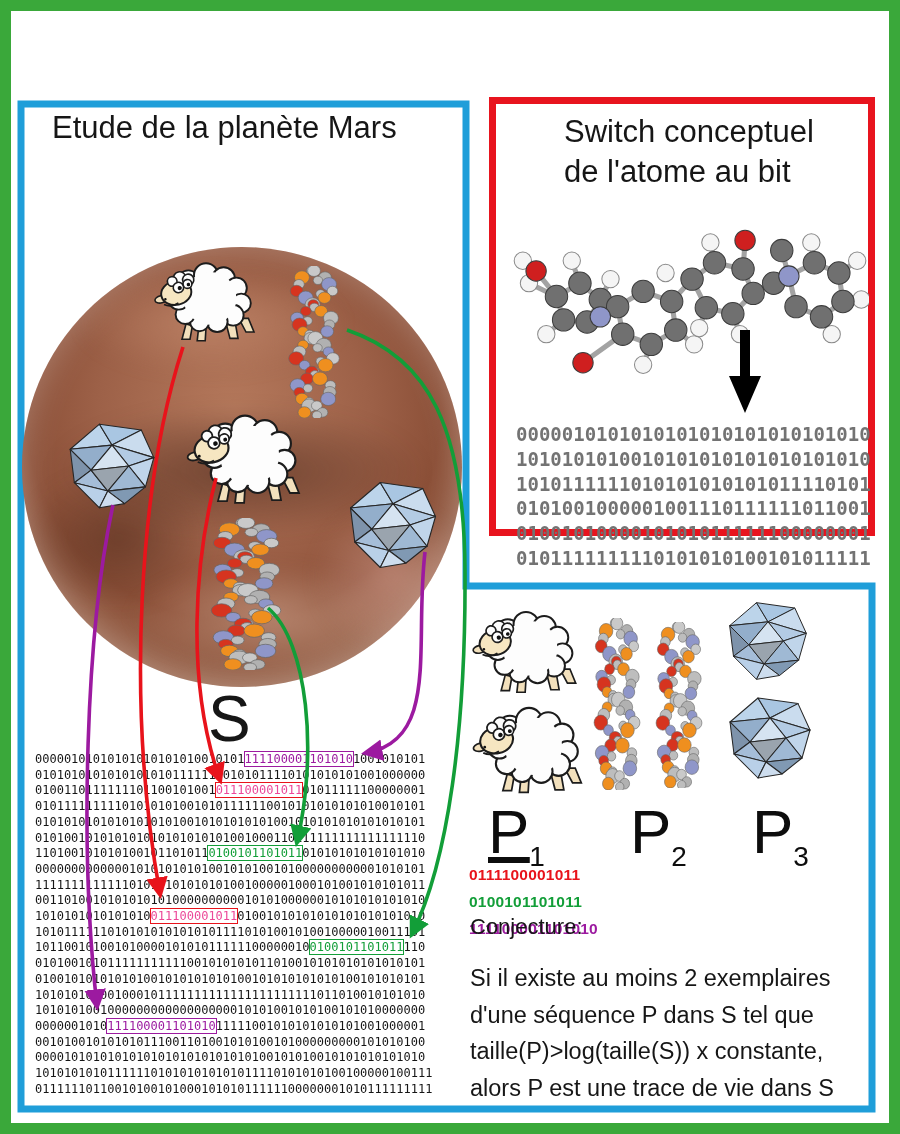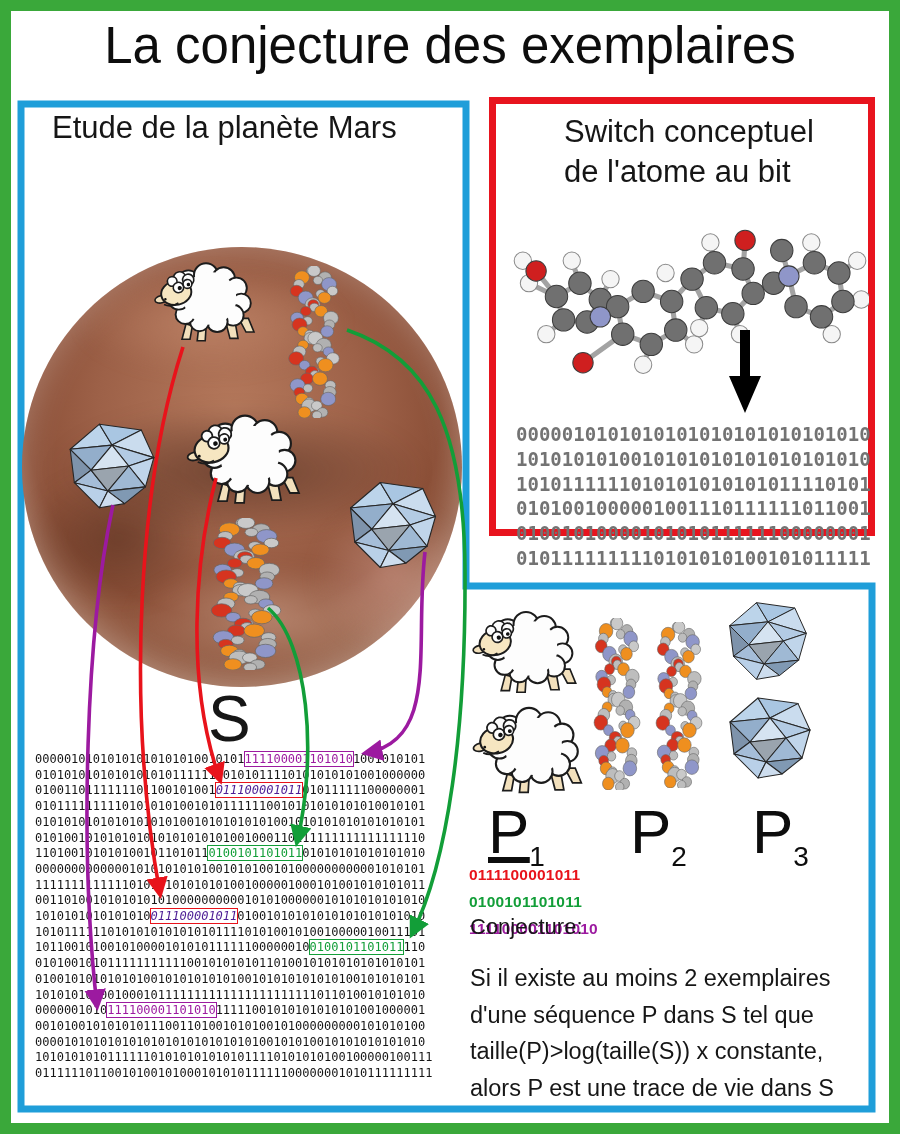--- a/index.html
+++ b/index.html
@@ -20,21 +20,21 @@
   .b3{left:12%;top:5%;width:62%;height:24%;background:radial-gradient(ellipse,rgba(205,147,118,.55),rgba(205,147,118,0) 70%);}
   .b4{left:24%;top:72%;width:64%;height:24%;background:radial-gradient(ellipse,rgba(226,188,166,.5),rgba(226,188,166,0) 70%);}
   .b5{left:66%;top:58%;width:36%;height:34%;background:radial-gradient(ellipse,rgba(236,186,176,.45),rgba(236,186,176,0) 70%);}
   .art{position:absolute;z-index:3;}
   .art svg{display:block;width:100%;height:100%;}
   .s-label{position:absolute;left:208px;top:682px;font-size:64px;z-index:4;}
   .s-block{position:absolute;left:35px;top:752px;z-index:4;
         font-family:"DejaVu Sans Mono",monospace;font-size:12px;line-height:15.7px;
         letter-spacing:0;color:#151515;white-space:nowrap;}
   .sq{outline:1.6px solid #000;outline-offset:0px;}
-  .sq-red{color:#4c1d95;outline-color:#e8131b;font-style:italic;}
+  .sq-red{color:#ec4899;outline-color:#e8131b;}
   .sq-green{color:#129e38;outline-color:#129e38;}
   .sq-purple{color:#9c1aa0;outline-color:#9c1aa0;}
   .arrows{position:absolute;left:0;top:0;z-index:5;pointer-events:none;}
   .ar{fill:none;stroke-width:3.6px;}
   .ar.red{stroke:#e8131b;}
   .ar.green{stroke:#129e38;}
   .ar.purple{stroke:#9c1aa0;}
   
   .red-box{position:absolute;left:489px;top:97px;width:386px;height:439px;box-sizing:border-box;
         border:7px solid #e8141e;z-index:2;background:#fff;}
@@ -56,21 +56,20 @@
   .conjecture{position:absolute;left:470px;top:914px;width:400px;z-index:3;}
   .conj-heading{font-size:22px;margin-bottom:20px;}
   .conj-line{font-size:23.5px;line-height:36.5px;}
 </style>
 </head>
 <body>
 
 <div class="page">
   <div class="green-frame"></div>
 
-  <div class="main-title">La conjecture des exemplaires</div>
 
   <svg class="frame-svg" width="900" height="1134">
     <path d="M21 104 H466 V586 H872 V1109 H21 Z" fill="none" stroke="#1f9ed9" stroke-width="7" stroke-linejoin="miter"></path>
   </svg>
 
   <div class="etude-title">Etude de la planète Mars</div>
 
   <div class="mars">
     <div class="blotch b3"></div>
     <div class="blotch b1"></div>
@@ -321,20 +320,21 @@
       <div class="s-row"><span>110100101010100101101011</span><span class="sq sq-green">0100101101011</span><span>01010101010101010</span></div>
       <div class="s-row">000000000000010101010101001010100101000000000001010101</div>
       <div class="s-row">111111111111101010101010101001000001000101001010101011</div>
       <div class="s-row">001101001010101010100000000001010100000010101010101010</div>
       <div class="s-row"><span>1010101010101010</span><span class="sq sq-red">011100001011</span><span>01001010101010101010101010</span></div>
       <div class="s-row">101011111101010101010101011110101001010010000010011101</div>
       <div class="s-row"><span>10110010100101000010101011111100000010</span><span class="sq sq-green">0100101101011</span><span>110</span></div>
       <div class="s-row">010100101011111111111001010101011010010101010101010101</div>
       <div class="s-row">010010101010101001010101010100101010101010100101010101</div>
       <div class="s-row">101010101001000101111111111111111111111011010010101010</div>
+      <div class="s-row">101010100100000000000000000010101001010100101010000000</div>
       <div class="s-row"><span>0000001010</span><span class="sq sq-purple">111100001101010</span><span>11111001010101010101001000001</span></div>
       <div class="s-row">001010010101010111001101001010100101000000000101010100</div>
       <div class="s-row">000010101010101010101010101010100101010010101010101010</div>
       <div class="s-row">1010101010111111010101010101011110101010100100000100111</div>
       <div class="s-row">0111111011001010010100010101011111100000001010111111111</div>
     </div>
 
   <svg class="arrows" width="900" height="1134" viewBox="0 0 900 1134">
     <defs>
       <marker id="mr" markerWidth="7" markerHeight="7" refX="4.6" refY="3" orient="auto" markerUnits="strokeWidth">

